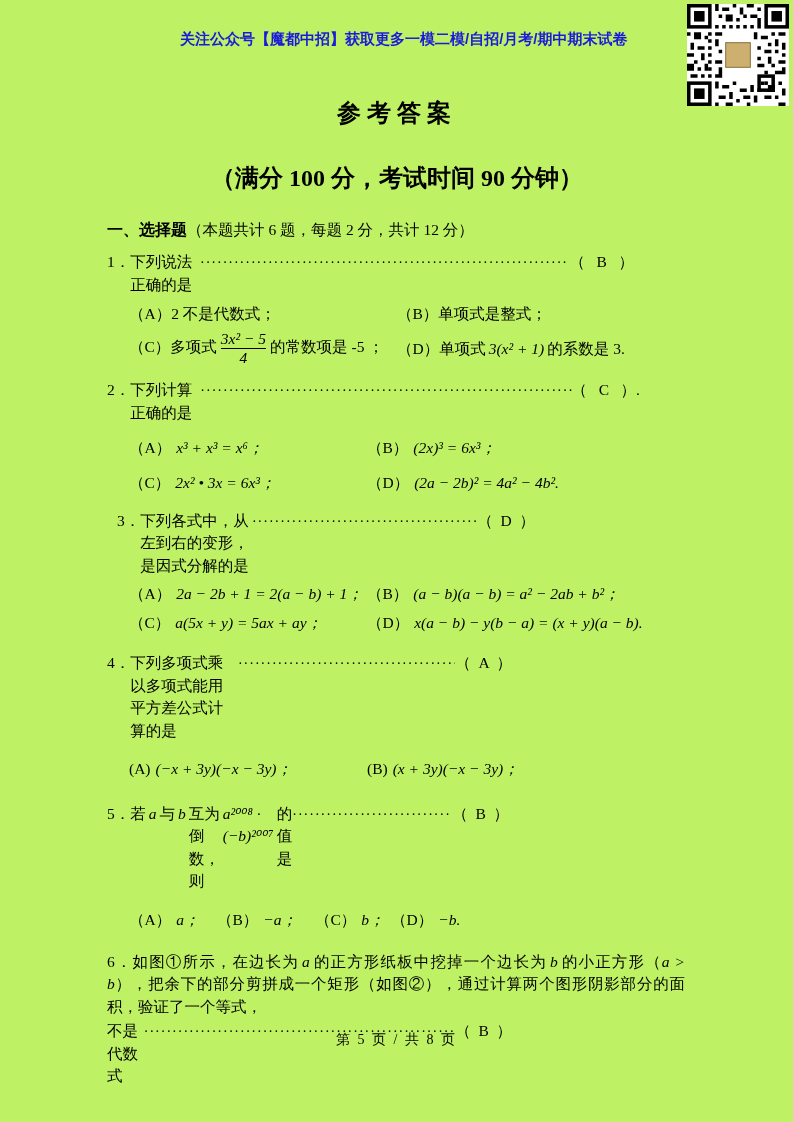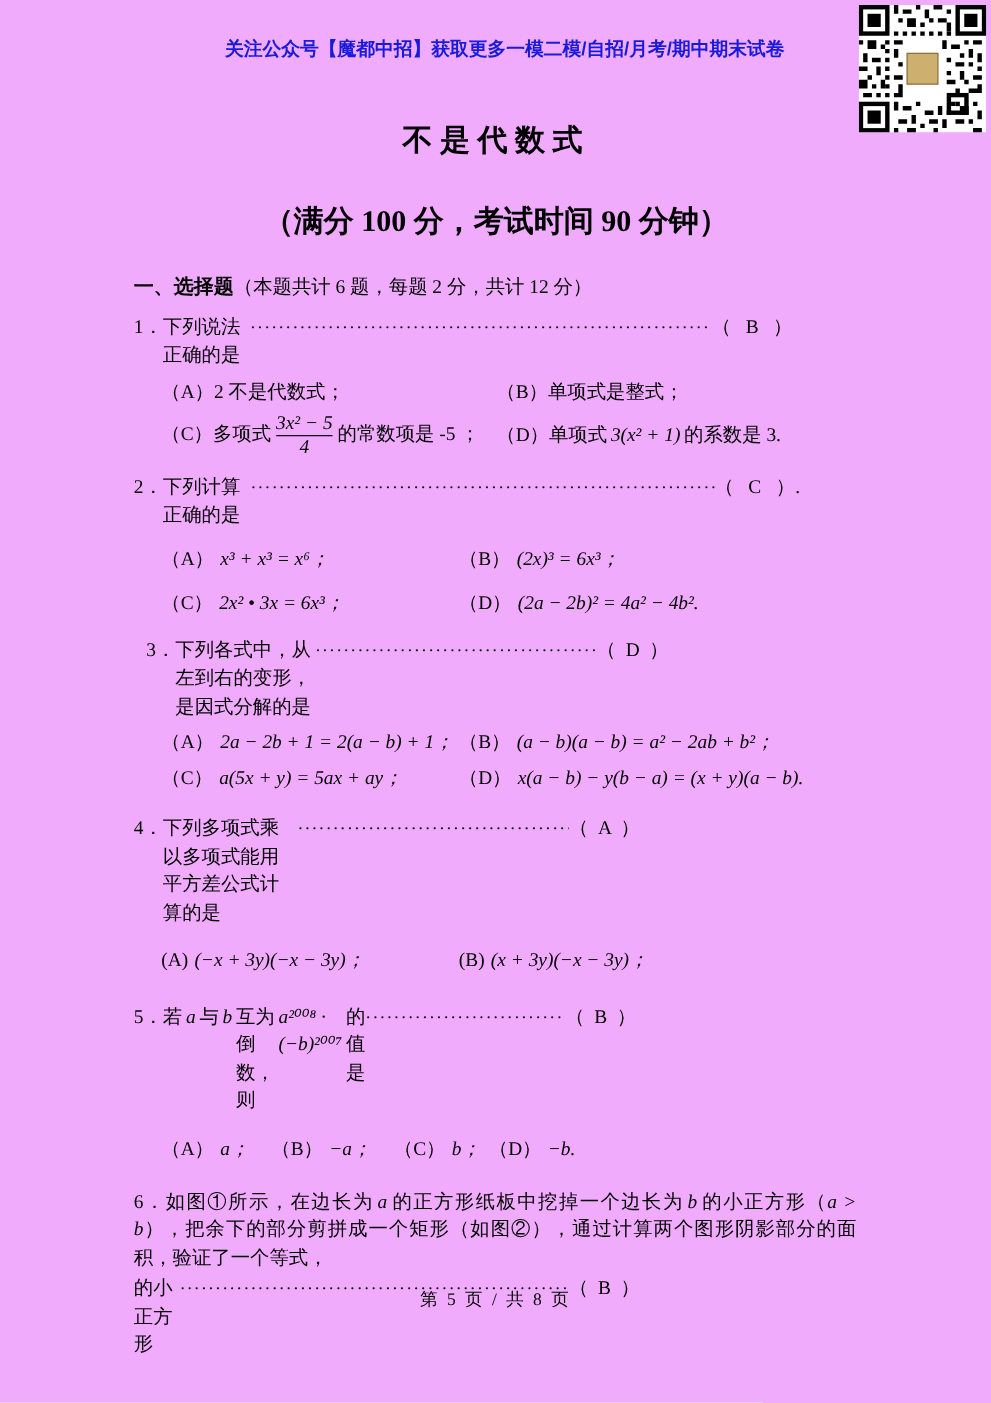--- a/index.html
+++ b/index.html
@@ -1,16 +1,16 @@
 <!DOCTYPE html>
 <html><head>
 <meta charset="utf-8">
 <style>
   html,body{margin:0;padding:0;background:#e8e8e8;}
-  .page{position:relative;width:793px;height:1122px;background:#f0abfc;margin:0 auto;
+  .page{position:relative;width:793px;height:1122px;background:#bef264;margin:0 auto;
         font-family:"Liberation Serif","DejaVu Serif",serif;color:#000;overflow:hidden;}
   .promo{position:absolute;left:180px;top:30px;width:450px;
          font-family:"Liberation Sans","DejaVu Sans",sans-serif;
          font-weight:bold;font-size:15px;}
   .qr{position:absolute;right:4px;top:4px;width:102px;height:102px;}
   .content{position:absolute;left:107px;top:96px;width:580px;font-size:15.5px;line-height:1.45;}
   .title{margin:0;text-align:center;font-size:24px;font-weight:bold;letter-spacing:6px;}
   .subtitle{margin:30px 0 0 0;text-align:center;font-size:24px;font-weight:bold;}
   .sec-head{margin-top:22px;font-size:15.5px;}
   .sec-head b{font-size:16px;}
@@ -54,21 +54,21 @@
       <rect x="20" y="20" width="5" height="5"></rect>
         <rect x="21" y="21" width="3" height="3" fill="#fff"></rect>
         <rect x="22" y="22" width="1" height="1"></rect>
       <path d="M8 6h1v1h-1z M10 6h1v1h-1z M12 6h1v1h-1z M14 6h1v1h-1z M16 6h1v1h-1z M18 6h1v1h-1z M20 6h1v1h-1z M6 8h1v1h-1z M6 10h1v1h-1z M6 12h1v1h-1z M6 14h1v1h-1z M6 16h1v1h-1z M6 18h1v1h-1z M6 20h1v1h-1z"></path>
       <path d="M8 0h1v2h-1z M10 1h2v1h-2z M13 0h1v1h-1z M15 1h1v2h-1z M17 0h2v1h-2z M20 1h1v1h-1z M9 3h1v1h-1z M11 3h2v2h-2z M14 4h1v1h-1z M16 3h1v1h-1z M18 3h2v1h-2z M20 4h1v2h-1z M0 8h1v1h-1z M2 8h2v2h-2z M5 9h1v1h-1z M8 8h2v1h-2z M19 8h1v2h-1z M21 9h2v1h-2z M24 8h1v1h-1z M26 8h2v1h-2z M1 11h1v2h-1z M3 12h2v1h-2z M8 10h1v2h-1z M23 11h1v1h-1z M25 10h1v2h-1z M27 11h1v2h-1z M0 14h2v1h-2z M4 14h1v2h-1z M9 13h1v1h-1z M20 12h1v1h-1z M22 13h2v1h-2z M25 13h1v1h-1z M27 14h1v1h-1z M2 16h1v1h-1z M0 17h2v2h-2z M5 17h1v2h-1z M8 16h2v1h-2z M20 15h1v1h-1z M23 15h1v2h-1z M26 16h2v1h-2z M3 18h1v1h-1z M9 18h1v2h-1z M20 17h2v1h-2z M24 17h1v1h-1z M27 18h1v2h-1z M1 20h2v1h-2z M4 20h1v1h-1z M8 20h2v1h-2z M22 19h1v1h-1z M25 19h2v1h-2z M8 22h1v2h-1z M10 23h2v1h-2z M13 22h1v1h-1z M21 22h1v1h-1z M23 23h2v2h-2z M26 22h1v1h-1z M12 25h1v2h-1z M15 24h2v1h-2z M18 23h1v2h-1z M20 24h1v1h-1z M27 24h1v2h-1z M9 26h2v1h-2z M14 27h1v1h-1z M16 26h2v1h-2z M19 26h1v2h-1z M22 26h2v1h-2z M25 26h1v1h-1z M8 28h1v1h-1z M11 28h2v1h-2z M17 28h1v1h-1z M26 28h2v1h-2z"></path>
     </g>
     <rect x="11" y="11" width="7" height="7" fill="#cdb06f" stroke="#8a7440" stroke-width="0.3"></rect>
   </svg>
 
   <div class="content">
-    <h1 class="title">不是代数式</h1>
+    <h1 class="title">参考答案</h1>
     <h2 class="subtitle">（满分 100 分，考试时间 90 分钟）</h2>
 
     <div class="sec-head"><b>一、选择题</b><span>（本题共计 6 题，每题 2 分，共计 12 分）</span></div>
 
     <div>
       <div class="qline" style="width:527px">
         <span>1．</span>
           <span>下列说法正确的是</span>
           <span class="dots">····················································································································</span>
           <span class="ans">（   B   ）</span>
@@ -152,21 +152,21 @@
         <div><span class="optlab">（C）</span><span class="math">b；</span></div>
         <div><span class="optlab">（D）</span><span class="math">−b.</span></div>
       </div>
     </div>
 
     <div>
       <div class="q6para">
         <span>6．</span><span>如图①所示，在边长为</span><span class="math mx">a</span><span>的正方形纸板中挖掉一个边长为</span><span class="math mx">b</span><span>的小正方形（</span><span class="math">a &gt; b</span><span>），把余下的部分剪拼成一个矩形（如图②），通过计算两个图形阴影部分的面积，验证了一个等式，</span>
       </div>
       <div class="qline" style="width:405px;margin-top:2px">
-        <span>的小正方形</span>
+        <span>不是代数式</span>
           <span class="dots">····················································································································</span>
           <span class="ans">（  B  ）</span>
       </div>
 
     </div>
 
   </div>
 
   <div class="footer">第 5 页 / 共 8 页</div>
 </div>

